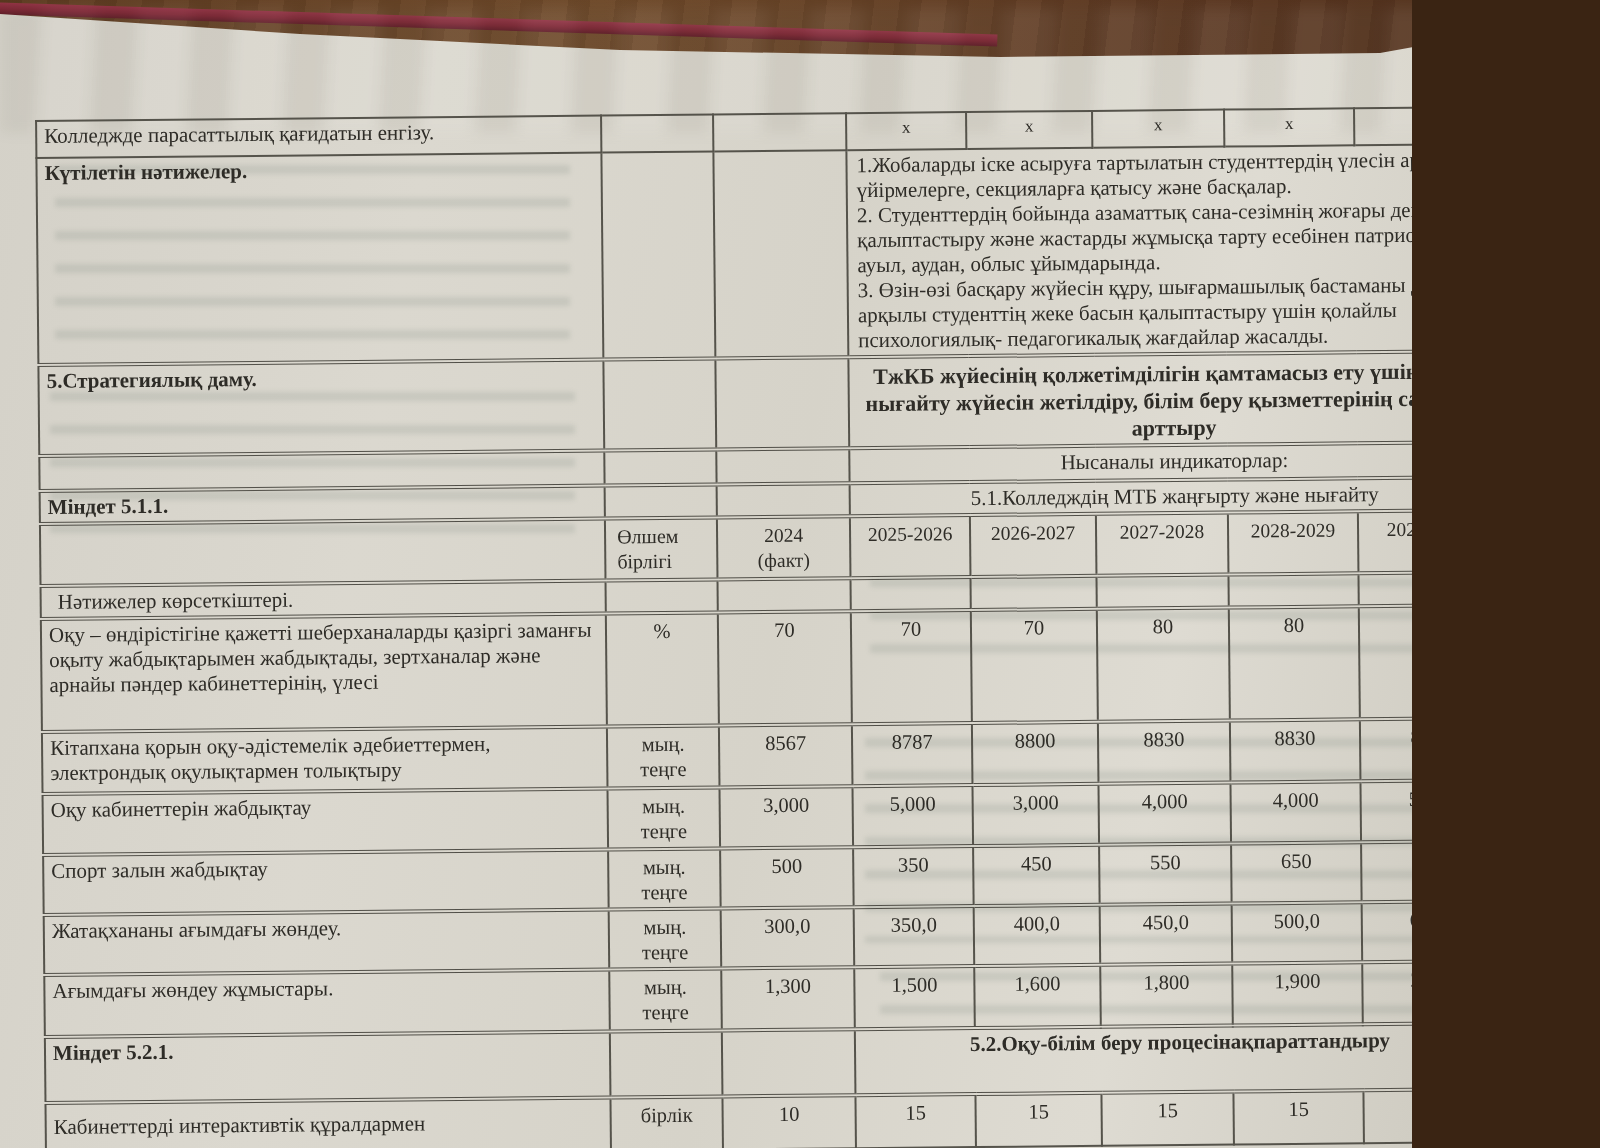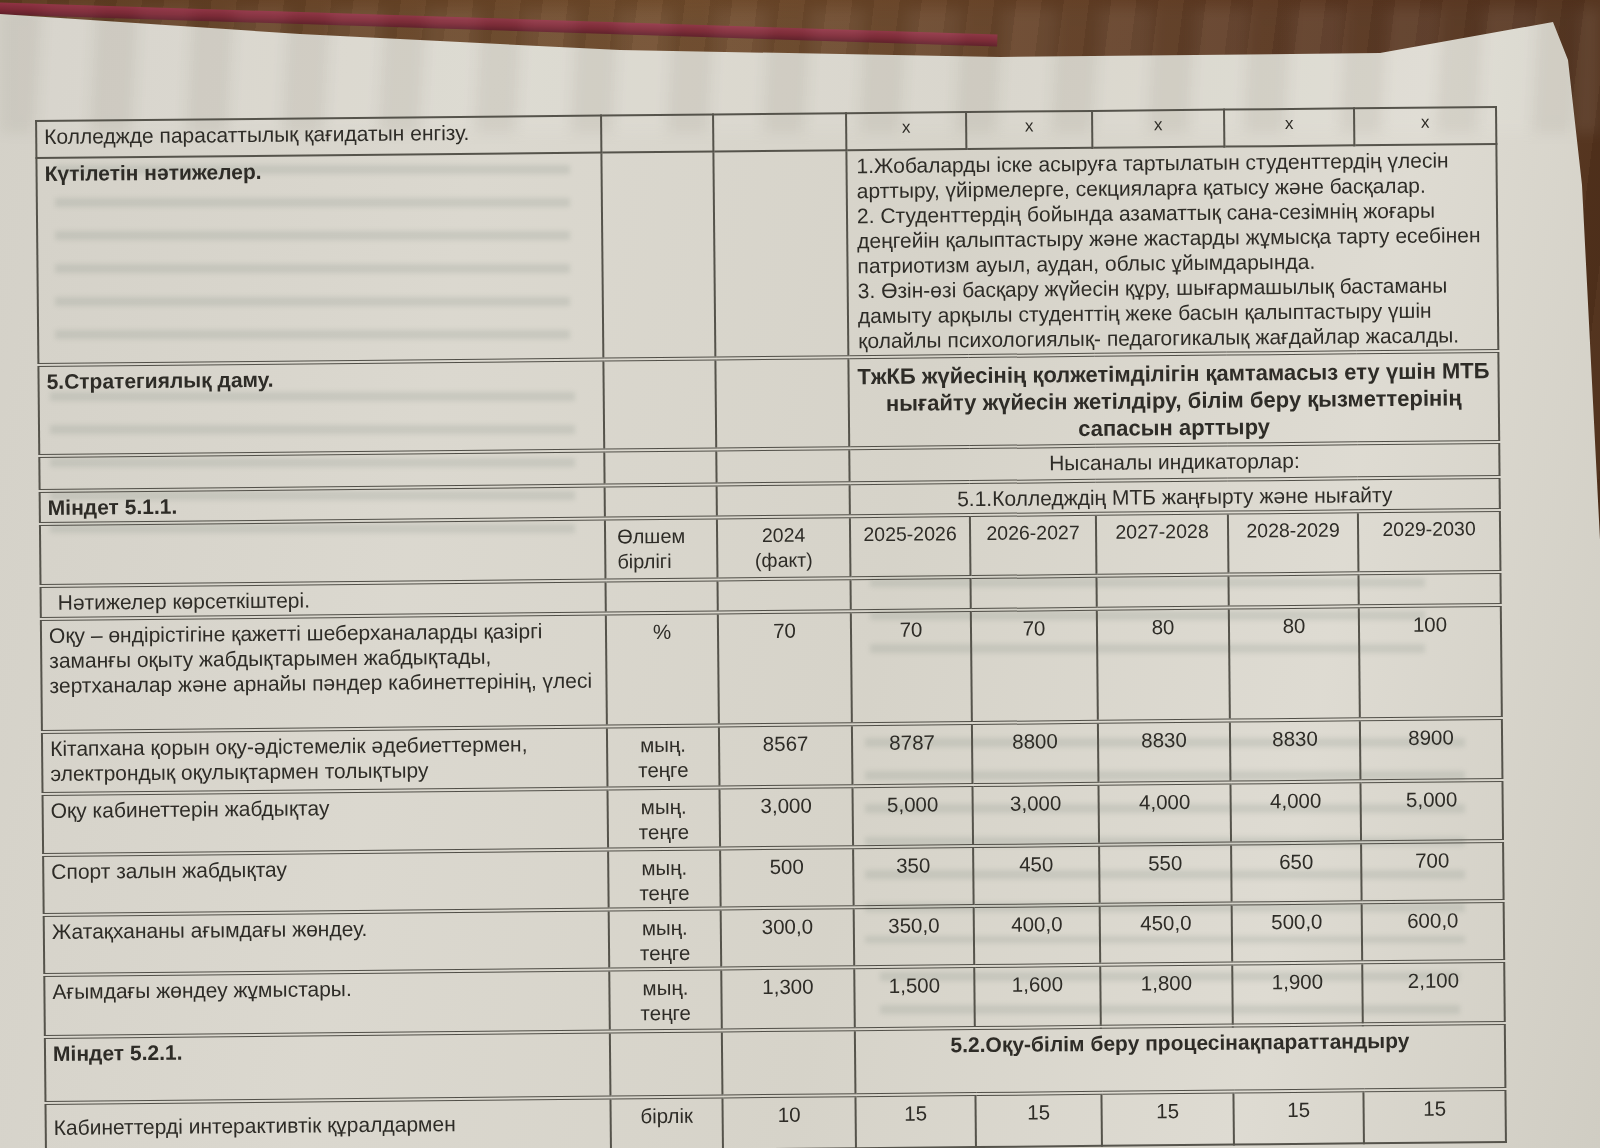--- a/index.html
+++ b/index.html
@@ -1,19 +1,19 @@
 <!DOCTYPE html>
 <html><head>
 <meta charset="utf-8">
 <style>
   html,body{margin:0;padding:0;background:#3a2413;}
   .photo{
-    position:relative;width:1600px;height:1148px;overflow:hidden;
+    position:relative;width:1412px;height:1148px;overflow:hidden;
     background:linear-gradient(105deg,#5d3a20 0%,#6e4929 35%,#5a3620 70%,#4b2d18 100%);
-    font-family:Liberation Sans, sans-serif;color:#2e2c27;
+    font-family:Liberation Serif, serif;color:#2e2c27;
   }
   .wood-grain{position:absolute;inset:0;
     background:repeating-linear-gradient(97deg,rgba(0,0,0,0.10) 0 22px,rgba(255,255,255,0.04) 22px 47px);
     opacity:.5;}
   .folder-strip{position:absolute;left:-12px;top:2px;width:1010px;height:12px;
     background:linear-gradient(180deg,#913344 0%,#7c2634 55%,#5f1c27 100%);
     transform:rotate(1.85deg);transform-origin:left top;z-index:1;}
   .paper{
     position:absolute;inset:0;z-index:2;
     background:linear-gradient(100deg,#d4d1c8 0%,#dbd8cf 28%,#d6d3c9 55%,#dedbd2 80%,#d0cdc3 100%);

